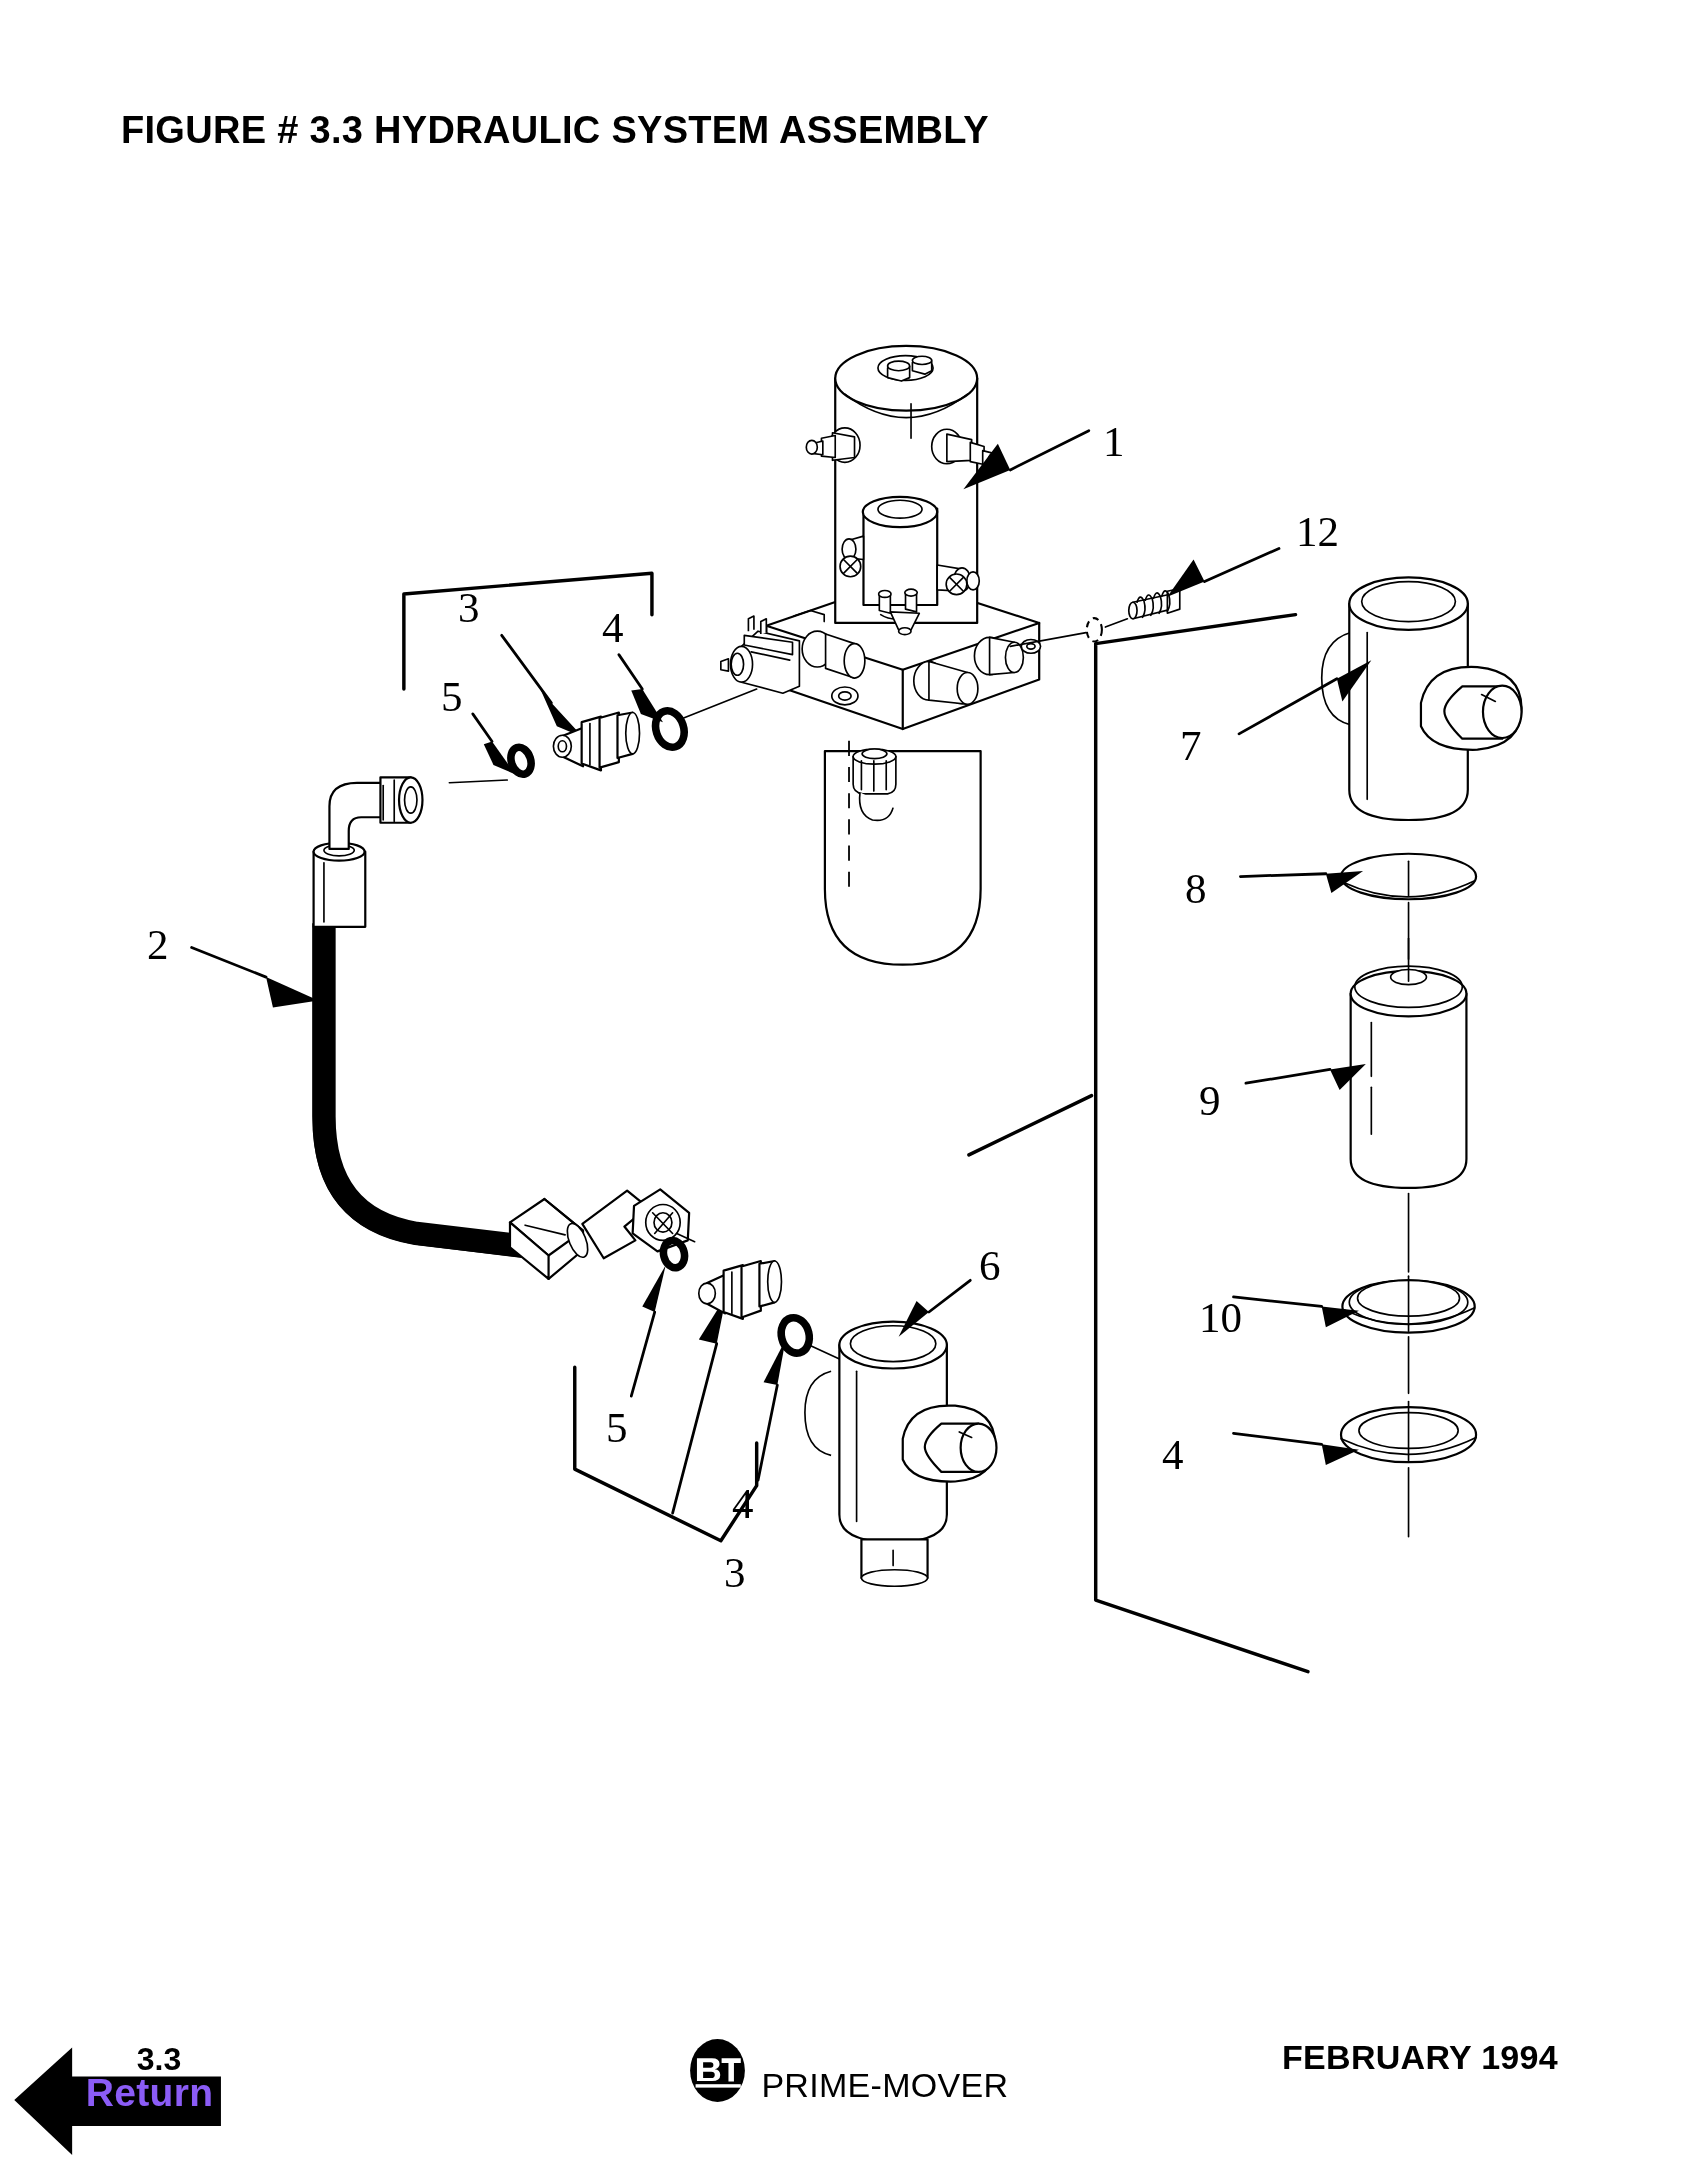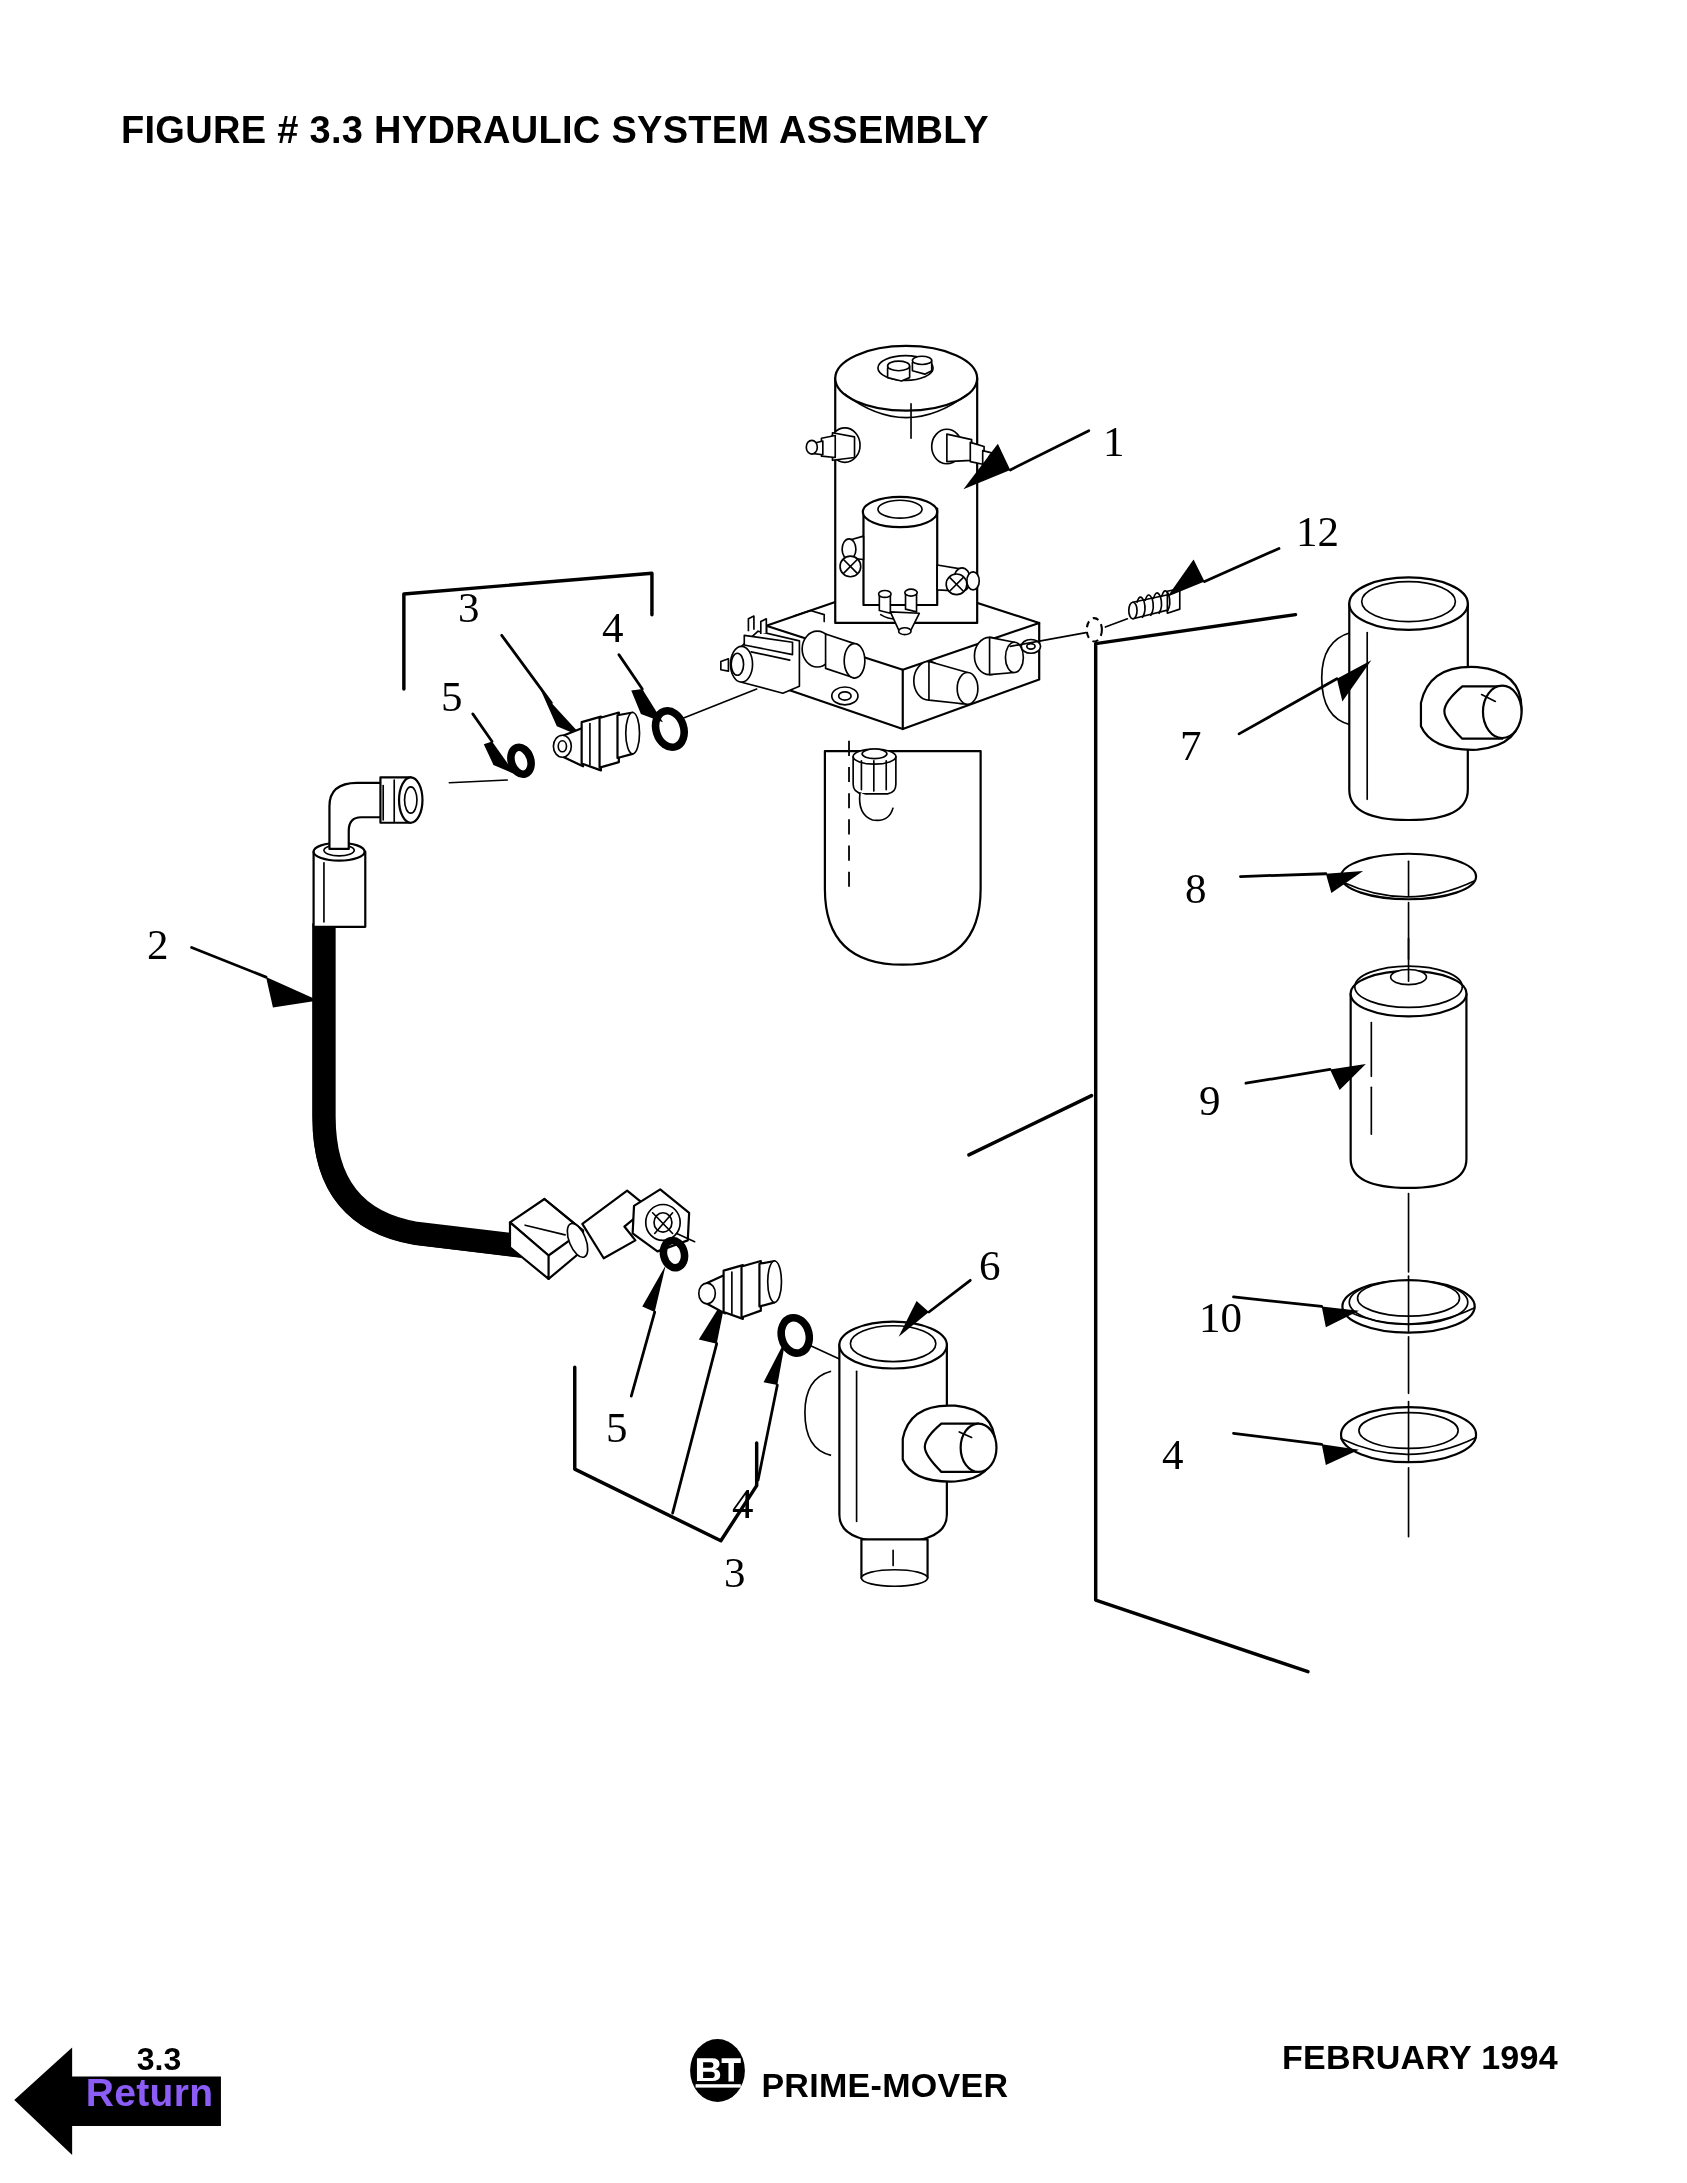--- a/index.html
+++ b/index.html
@@ -84,21 +84,21 @@
   #brand-block {
     position: absolute;
     left: 686px;
     top: 16.5px;
     display: flex;
     align-items: center;
     gap: 12.4px;
   }
   #brand-name {
     font-size: 34px;
-    font-weight: bold;
+    font-weight: normal;
     letter-spacing: 0.3px;
     margin-top: 30px;
   }
   #doc-date {
     position: absolute;
     left: 1282px;
     top: 19.3px;
     font-size: 34px;
     font-weight: bold;
     letter-spacing: 0.3px;

